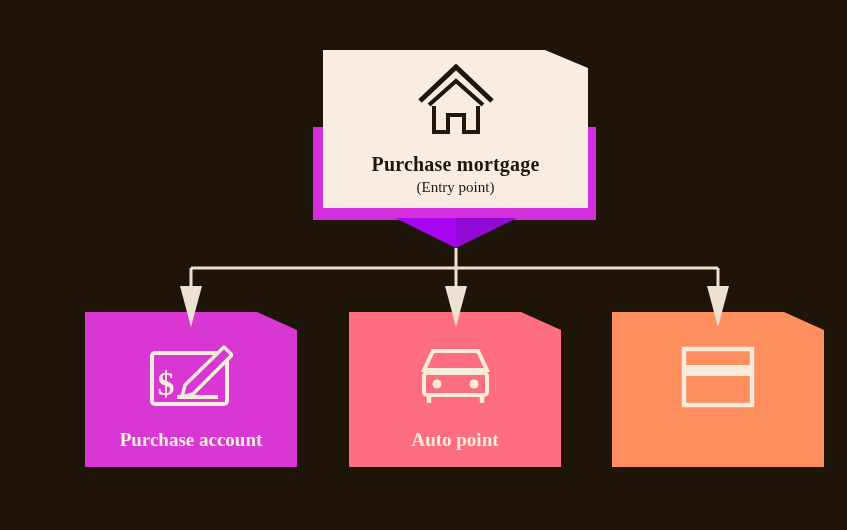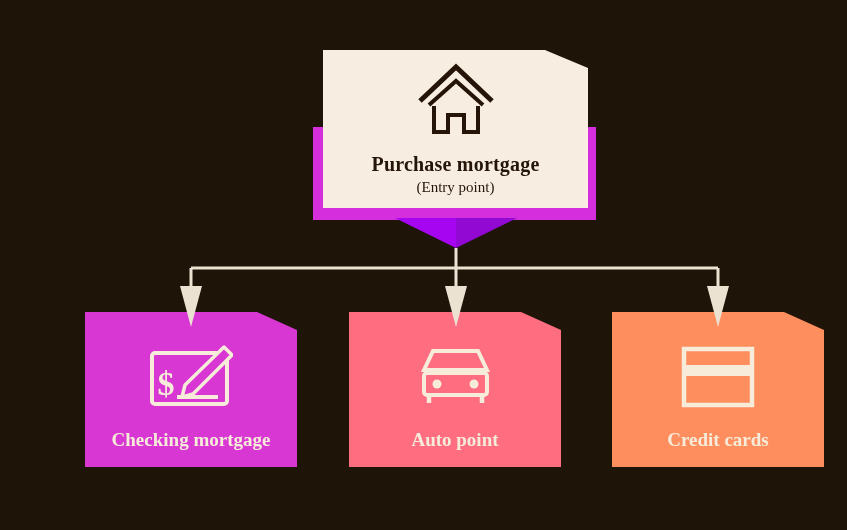--- a/index.html
+++ b/index.html
@@ -81,41 +81,40 @@
     <div class="abs root-subtitle">(Entry point)</div>
   </div>
 
   <div class="abs child child-1">
     <svg class="abs child-icon icon-check" width="84" height="80" viewBox="0 0 84 80">
       <rect x="3" y="21" width="75" height="51" rx="3" fill="none" stroke="var(--icon)" stroke-width="4"></rect>
       <text x="17" y="63" text-anchor="middle" font-size="34" font-weight="bold" fill="var(--icon)">$</text>
       <line x1="28" y1="65" x2="69" y2="65" stroke="var(--icon)" stroke-width="4"></line>
       <polygon points="33,65 36,53 75,15 83,23 44,62" fill="var(--magenta)" stroke="var(--icon)" stroke-width="3.5" stroke-linejoin="round"></polygon>
     </svg>
-    <div class="abs child-label">Checking mortgage</div>
+    <div class="abs child-label">Purchase account</div>
   </div>
 
   <div class="abs child child-2">
     <svg class="abs child-icon icon-car" width="70" height="60" viewBox="0 0 70 60">
       <path d="M4 23 L13 4 L58 4 L67 23 Z" fill="none" stroke="var(--icon)" stroke-width="4"></path>
       <rect x="4" y="26" width="63" height="22" rx="3" fill="none" stroke="var(--icon)" stroke-width="4"></rect>
       <circle cx="17" cy="37" r="4.5" fill="var(--icon)"></circle>
       <circle cx="54" cy="37" r="4.5" fill="var(--icon)"></circle>
       <line x1="9" y1="48" x2="9" y2="56" stroke="var(--icon)" stroke-width="4.5"></line>
       <line x1="62" y1="48" x2="62" y2="56" stroke="var(--icon)" stroke-width="4.5"></line>
     </svg>
     <div class="abs child-label">Auto point</div>
   </div>
 
   <div class="abs child child-3">
     <svg class="abs child-icon icon-card" width="74" height="62" viewBox="0 0 74 62">
       <rect x="3" y="3" width="68" height="56" fill="none" stroke="var(--icon)" stroke-width="4.5"></rect>
       <rect x="1" y="19" width="72" height="11" fill="var(--icon)"></rect>
     </svg>
-    <div class="abs child-label">Credit cards</div>
   </div>
 
   <svg class="abs connector-layer" width="847" height="530" viewBox="0 0 847 530">
     <path d="M426 248 V268 M161 268 H688 M161 268 V288 M426 268 V288 M688 268 V288" fill="none" stroke="var(--connector)" stroke-width="3"></path>
     <polygon points="150,286 172,286 161,327" fill="var(--connector)"></polygon>
     <polygon points="415,286 437,286 426,327" fill="var(--connector)"></polygon>
     <polygon points="677,286 699,286 688,327" fill="var(--connector)"></polygon>
   </svg>
 
 </div>

